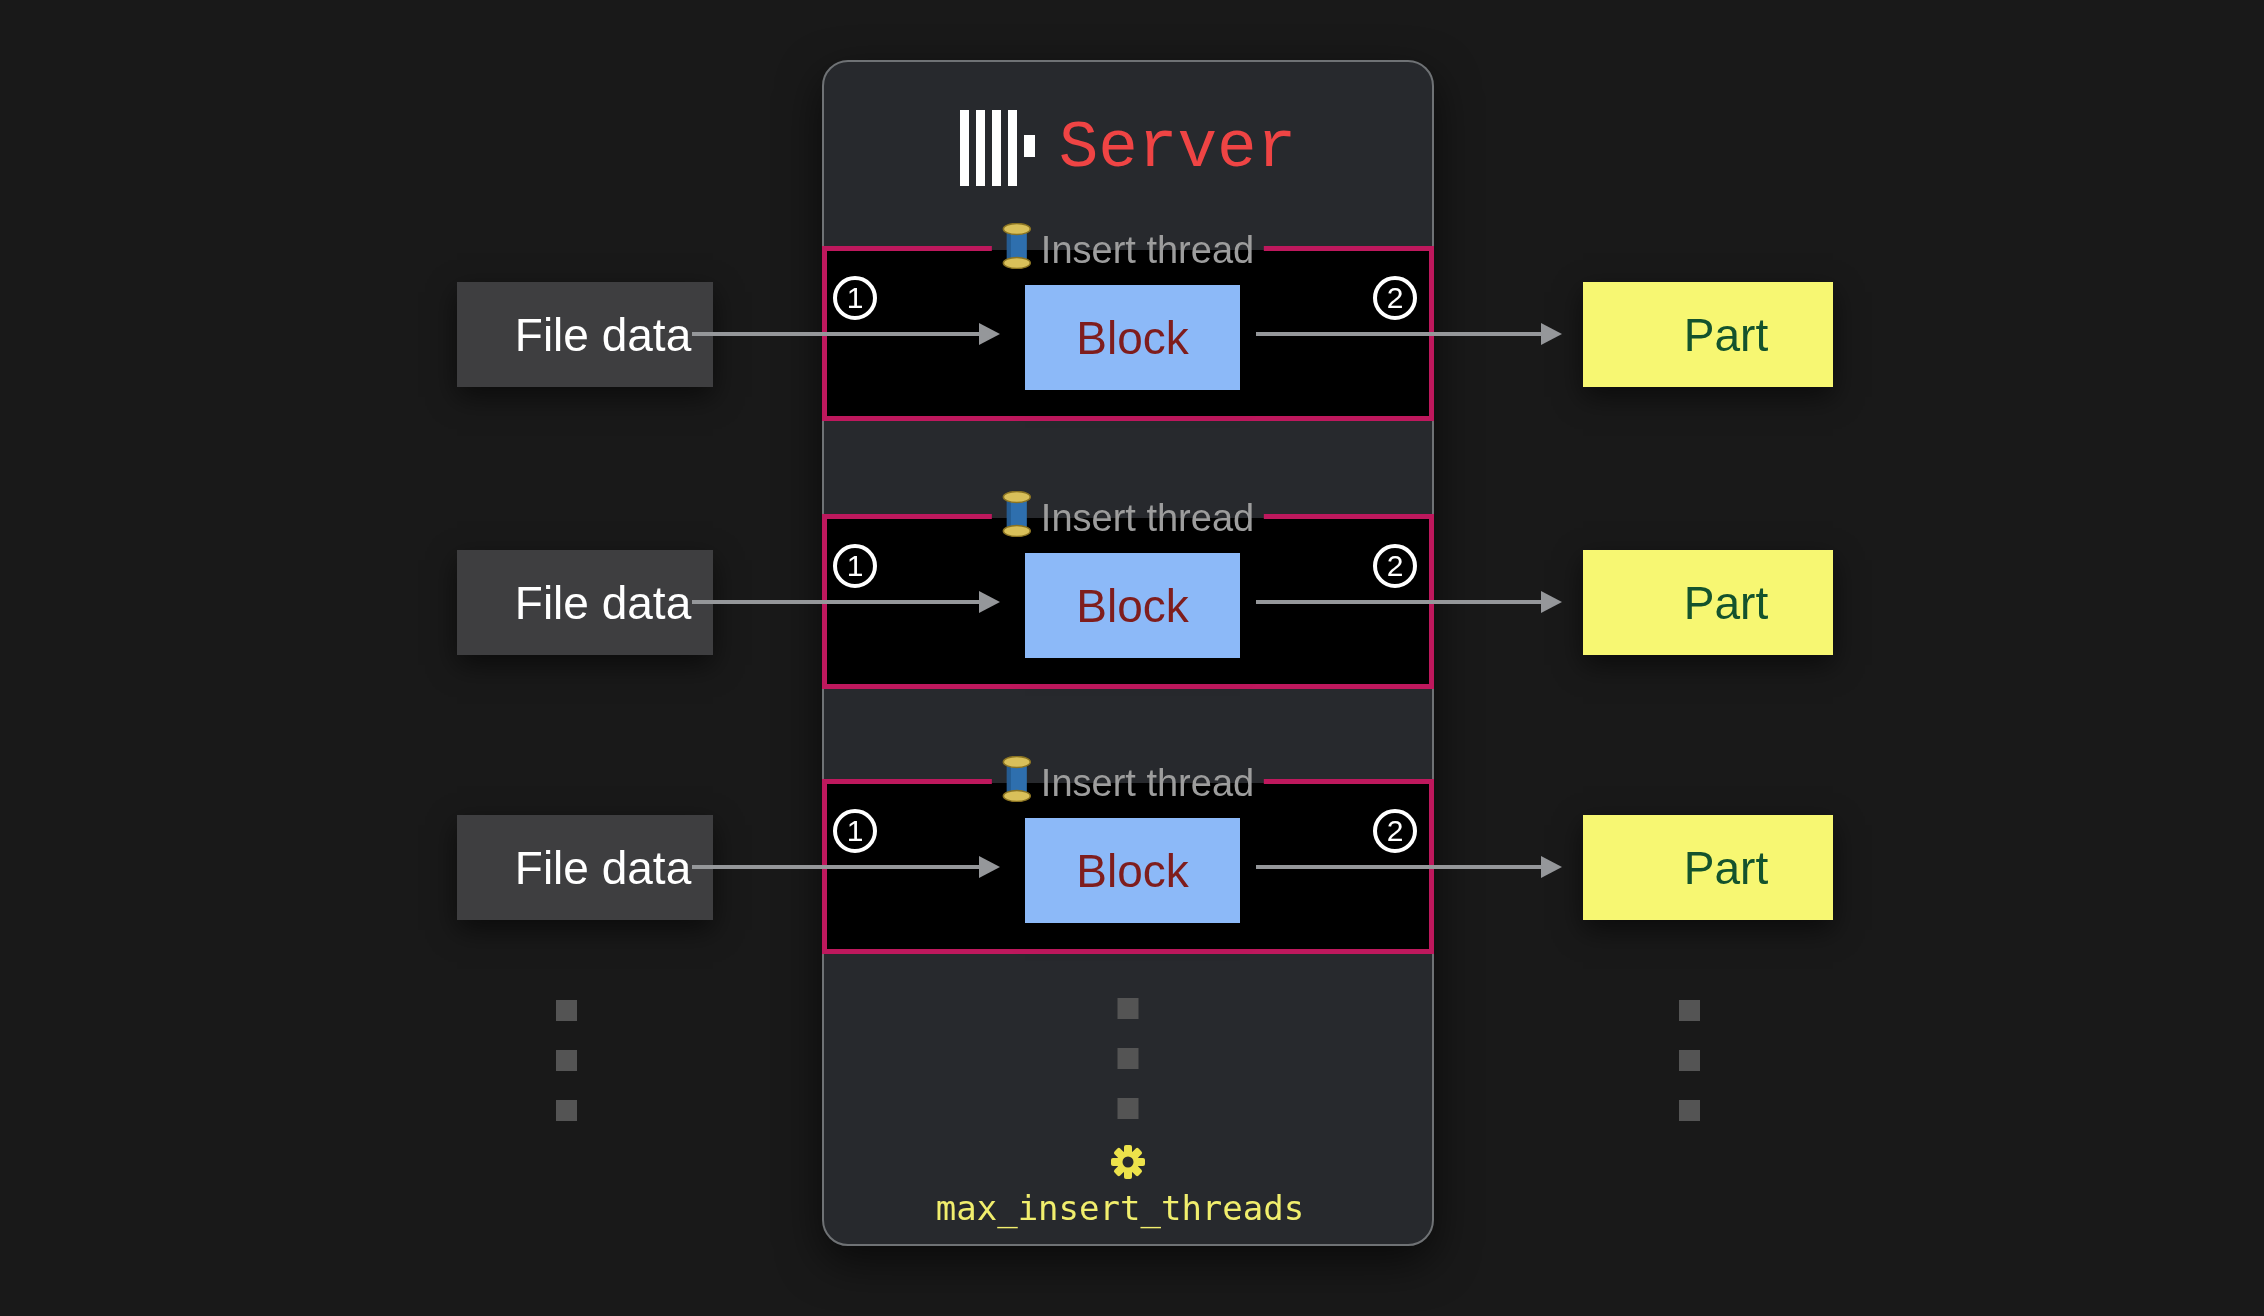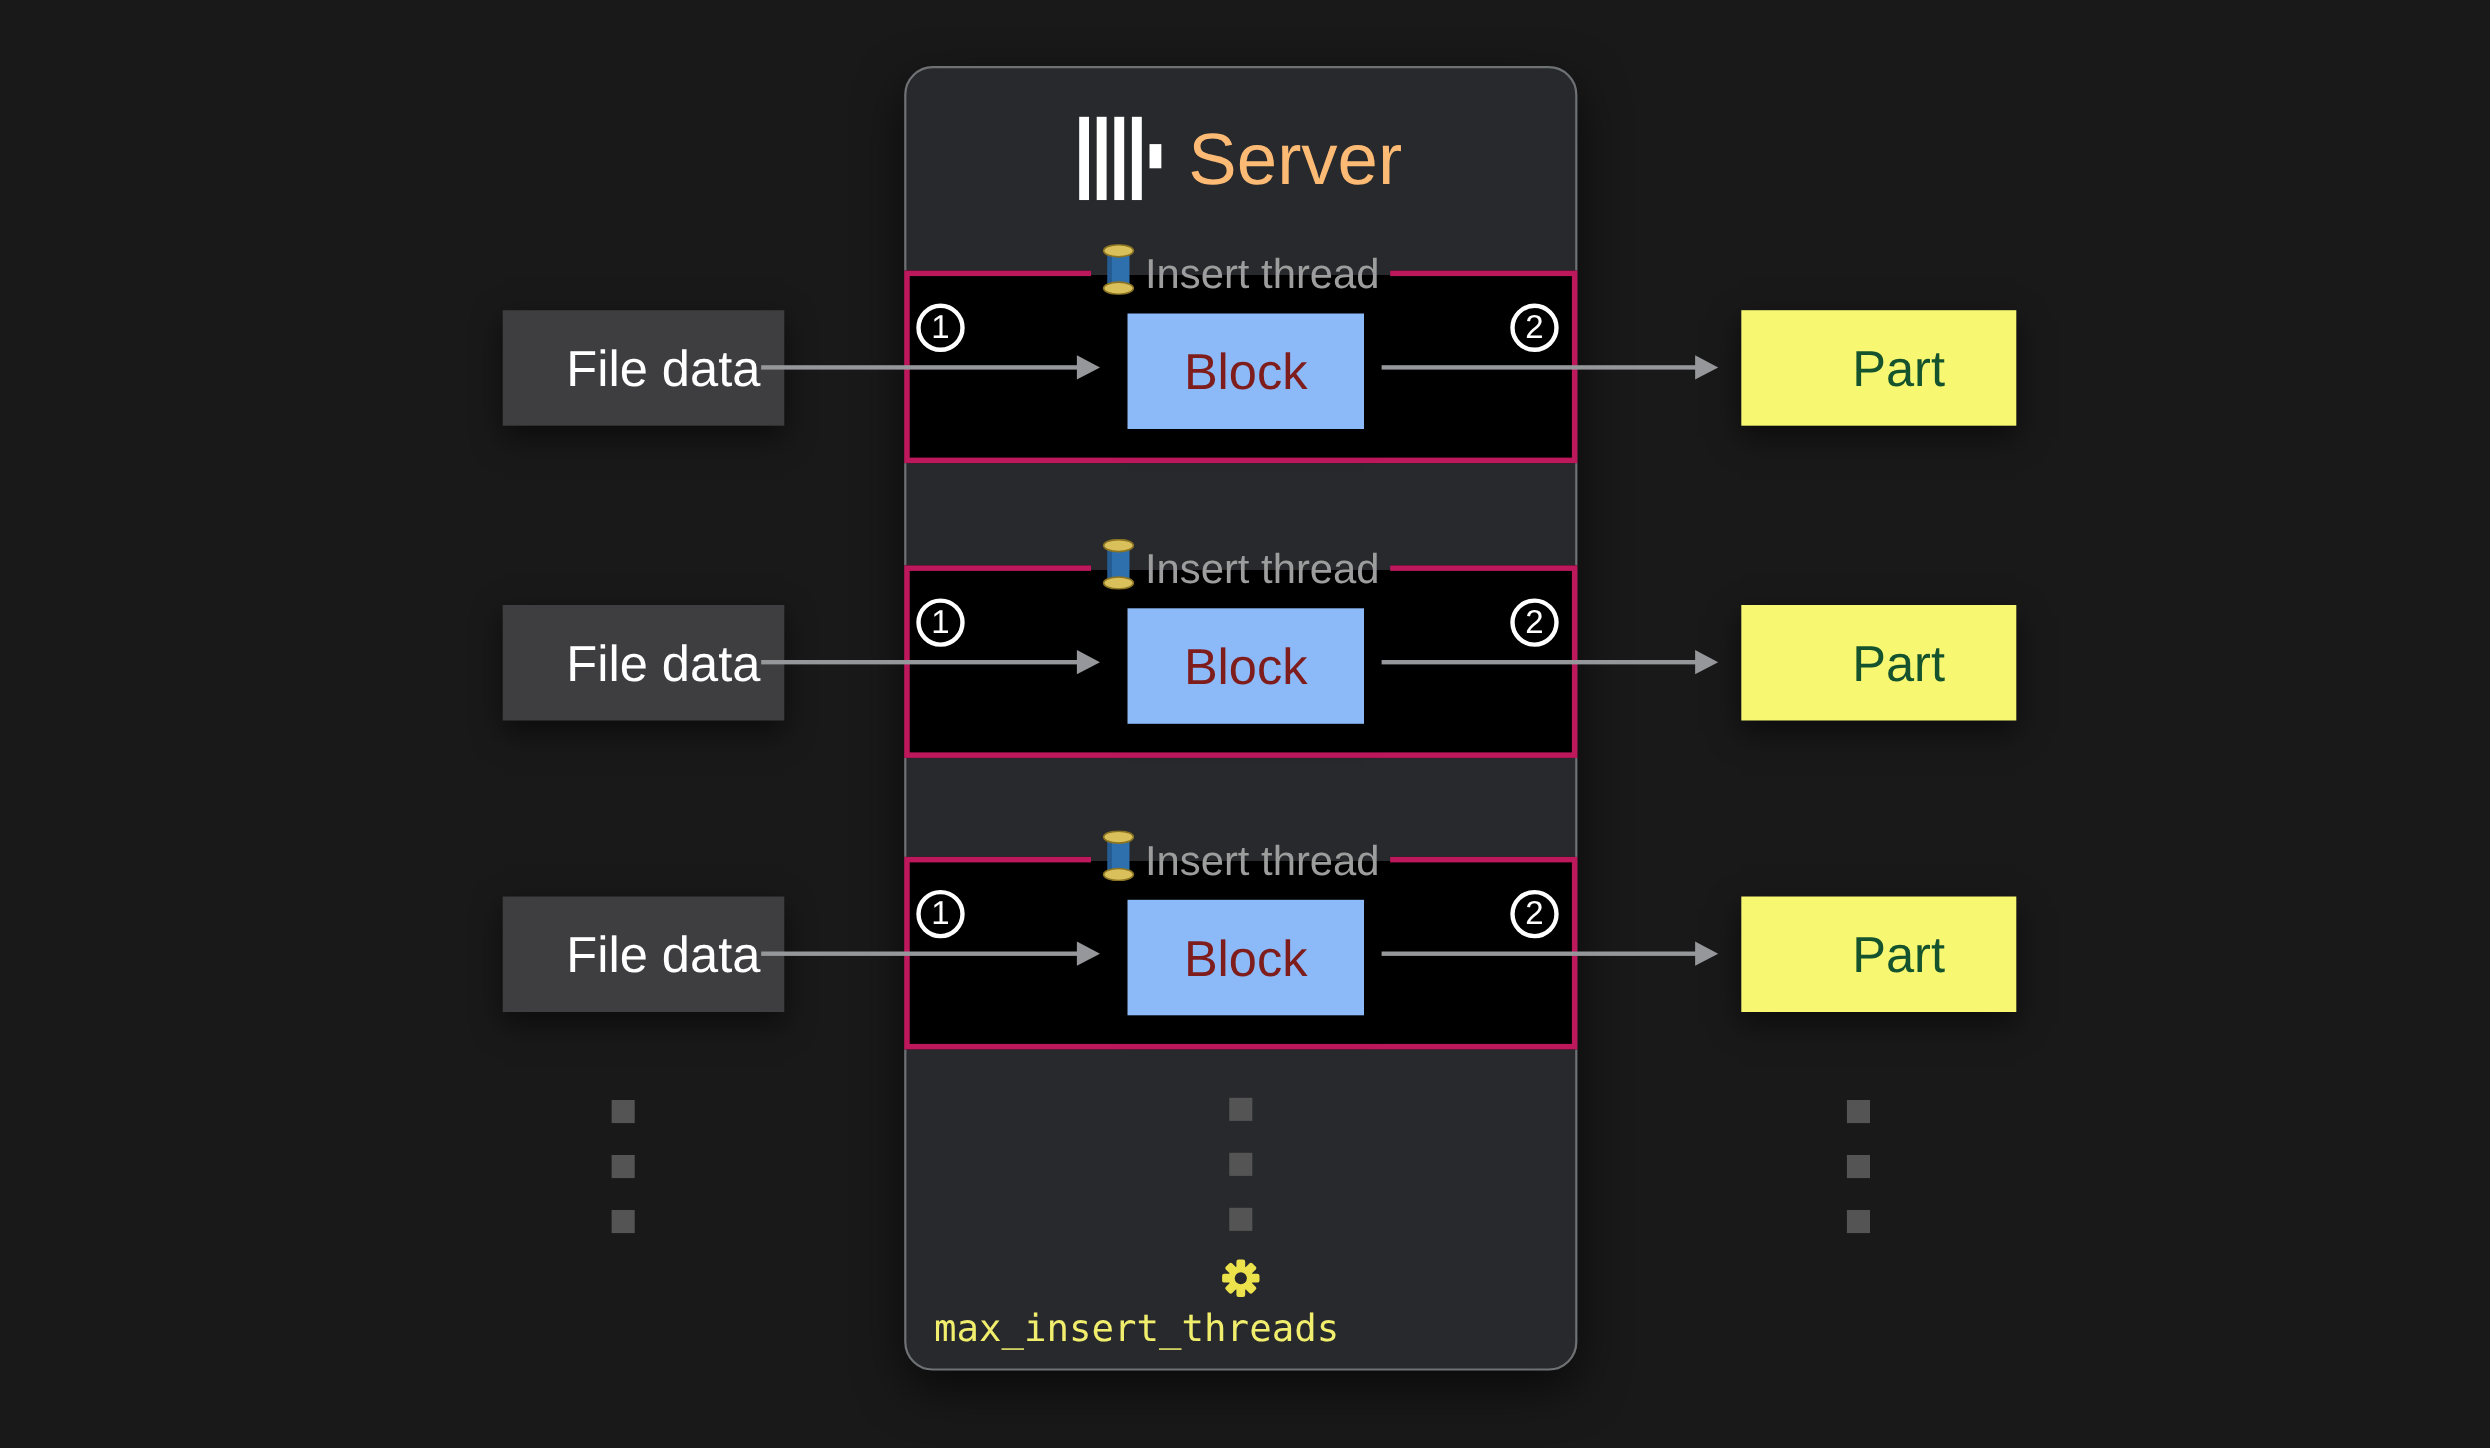--- a/index.html
+++ b/index.html
@@ -37,22 +37,22 @@
   .arr-y1 { top:323px; } .arr-y2 { top:591px; } .arr-y3 { top:856px; }
 
   
   .panel {
     position:absolute; left:822px; top:60px; width:612px; height:1186px;
     background:#27292d; border:2px solid #6f7275; border-radius:26px;
     box-sizing:border-box; box-shadow:0 16px 44px rgba(0,0,0,.6);
   }
   .title {
     position:absolute; top:44px; left:0; right:0; height:80px;
-    display:flex; align-items:flex-start; justify-content:center; gap:24px;
-    color:#fdba74; font-size:66px;
+    display:flex; align-items:flex-end; justify-content:center; gap:24px;
+    color:#ef4444; font-size:66px;font-family:Liberation Mono, monospace;
   }
   .title .logo { display:flex; }
 
   
   .thread {
     position:absolute; left:-2px; width:612px; height:175px;
     background:#000000; border:5px solid #be185d; box-sizing:border-box;
   }
   .th1 { top:184px; } .th2 { top:452px; } .th3 { top:717px; }
   .legend {
@@ -79,22 +79,22 @@
   
   .dots { position:absolute; display:flex; flex-direction:column; gap:29px; }
   .dots .dot { width:21px; height:21px; background:#545454; }
   .dots-left  { left:556px;  top:1000px; }
   .dots-right { left:1679px; top:1000px; }
   .dots-center{ left:50%; transform:translateX(-50%); top:936px; }
 
   
   .gear { position:absolute; left:50%; transform:translateX(-50%); top:1082px; display:flex; }
   .setting {
-    position:absolute; left:0; right:16px; top:1126px; 
-    font-family:"DejaVu Sans Mono", monospace; font-size:34px; color:#f1ee6d;padding-left:25px;
+    position:absolute; left:0; right:16px; top:1126px; text-align:center;
+    font-family:"DejaVu Sans Mono", monospace; font-size:34px; color:#f1ee6d;
   }
 </style>
 </head>
 <body>
 
 <div class="stage">
 
   <div class="sbox filedata row-y1">
     <span>File data</span>
   </div>

